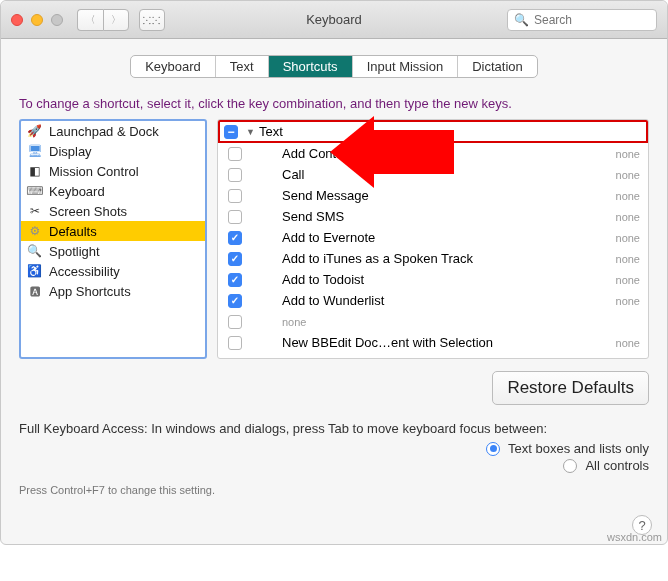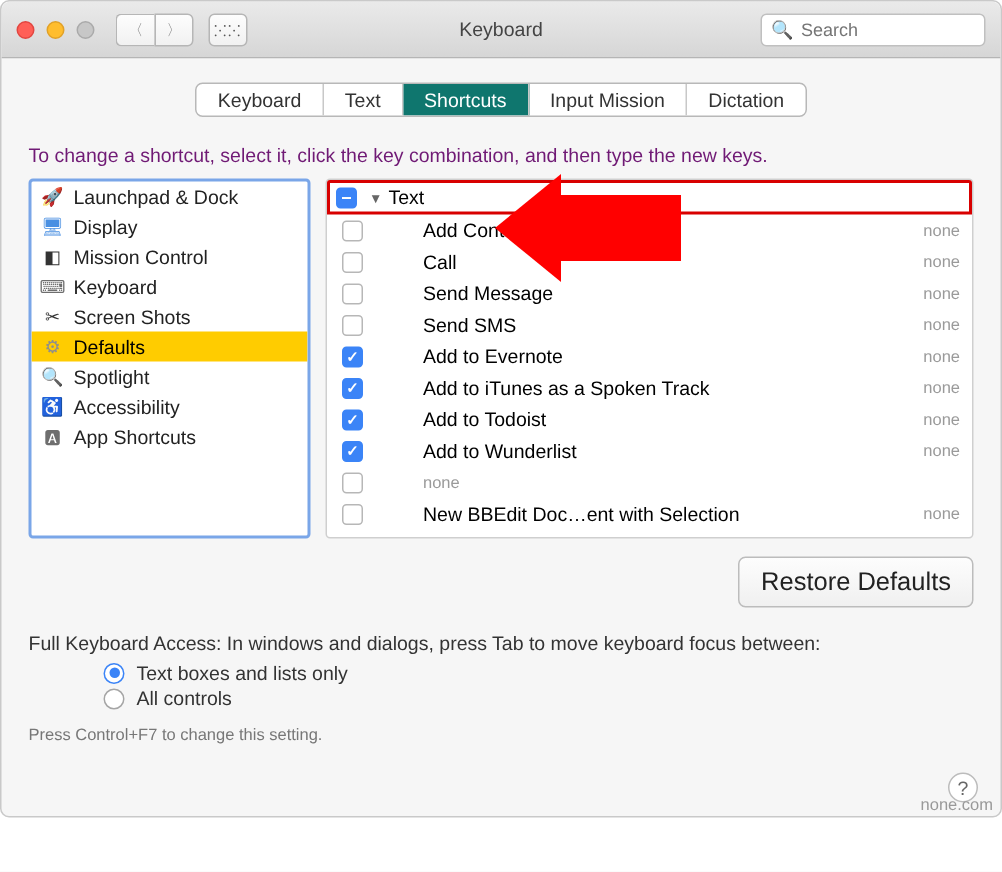--- a/index.html
+++ b/index.html
@@ -42,21 +42,21 @@
   .detrow { display:flex; align-items:center; height:21px; font-size:13px; padding-left:10px; padding-right:8px;}
   .detrow .ck { width:14px; height:14px; border:1px solid #b7b7b7; border-radius:3px; margin-right: 40px; display:flex; align-items:center; justify-content:center; flex-shrink:0;}
   .detrow .ck.on { background:#3b84f7; border-color:#3b84f7;}
   .detrow .ck.on::after { content:"✓"; color:#fff; font-size:10px; font-weight:bold;}
   .detrow .name { flex:1; overflow:hidden; text-overflow:ellipsis; white-space:nowrap;}
   .detrow .sc { color:#9a9a9a; font-size:11px;}
   .restorewrap { display:flex; justify-content:flex-end; padding:12px 18px 0 18px;}
   .macbtn { background:linear-gradient(#fdfdfd,#f0f0f0); border:1px solid #bcbcbc; border-radius:5px; font-size:17px; padding:6px 14px; cursor:pointer; color:#222;text-align:right;}
   .fka { font-size:13px; color:#333; padding: 16px 18px 4px 18px;}
   .radiogrp { padding: 0 18px 0 68px;}
-  .radio { display:flex; align-items:center; gap:8px; font-size:13px; color:#333; padding:1px 0;}
+  .radio { display:flex; align-items:center; gap:8px; font-size:13px; color:#333; padding:1px 0;justify-content:flex-end;}
   .rcircle { width:14px; height:14px; border:1px solid #a5a5a5; border-radius:50%; background:#fff; display:flex; align-items:center; justify-content:center;}
   .rcircle.on { border-color:#3b84f7;}
   .rcircle.on::after { content:""; width:7px; height:7px; background:#3b84f7; border-radius:50%;}
   .hint { font-size:11px; color:#777; padding:10px 18px;}
   .helpbtn { position:absolute; bottom:10px; right:16px; width:20px; height:20px; border:1px solid #bcbcbc; border-radius:50%; background:#fff; font-size:13px; color:#666; display:flex; align-items:center; justify-content:center; cursor:pointer;}
   .container { position: relative; width:668px; height:545px;}
   .arrow { position:absolute; left:330px; top:130px; pointer-events:none;}
   .arrow-body { position:absolute; left:44px; top:0; width:80px; height:44px; background:#ff0000;}
   .arrow-head { position:absolute; left:0; top:-14px; width:0; height:0; border-top:36px solid transparent; border-bottom:36px solid transparent; border-right:44px solid #ff0000;}
   .watermark { position:absolute; right:6px; bottom:2px; font-size:11px; color:#999;}
@@ -218,14 +218,14 @@
   <div class="hint">Press Control+F7 to change this setting.</div>
 
   <div class="helpbtn">?</div>
 </div>
 
 <div class="arrow">
   <div class="arrow-head"></div>
   <div class="arrow-body"></div>
 </div>
 
-<div class="watermark">none.com</div>
+<div class="watermark">wsxdn.com</div>
 </div>
 
 </body></html>

